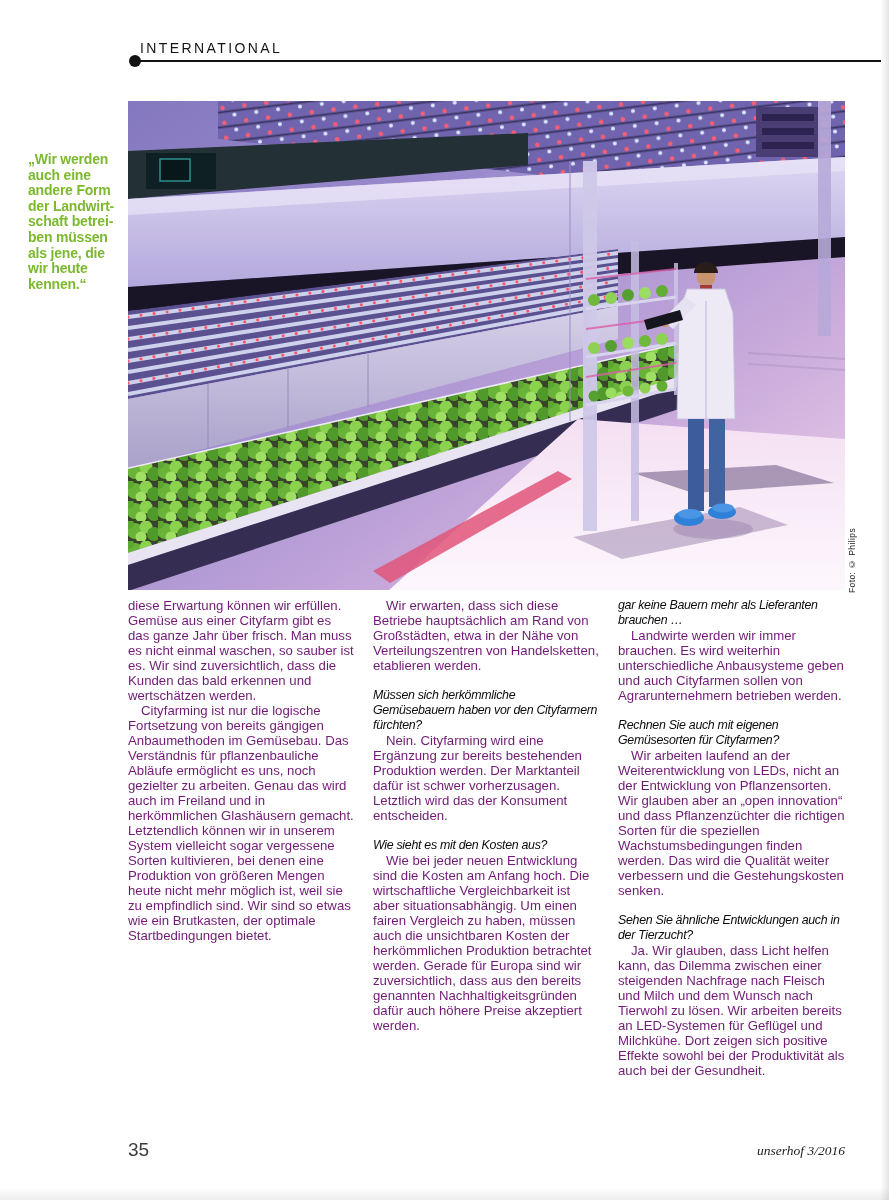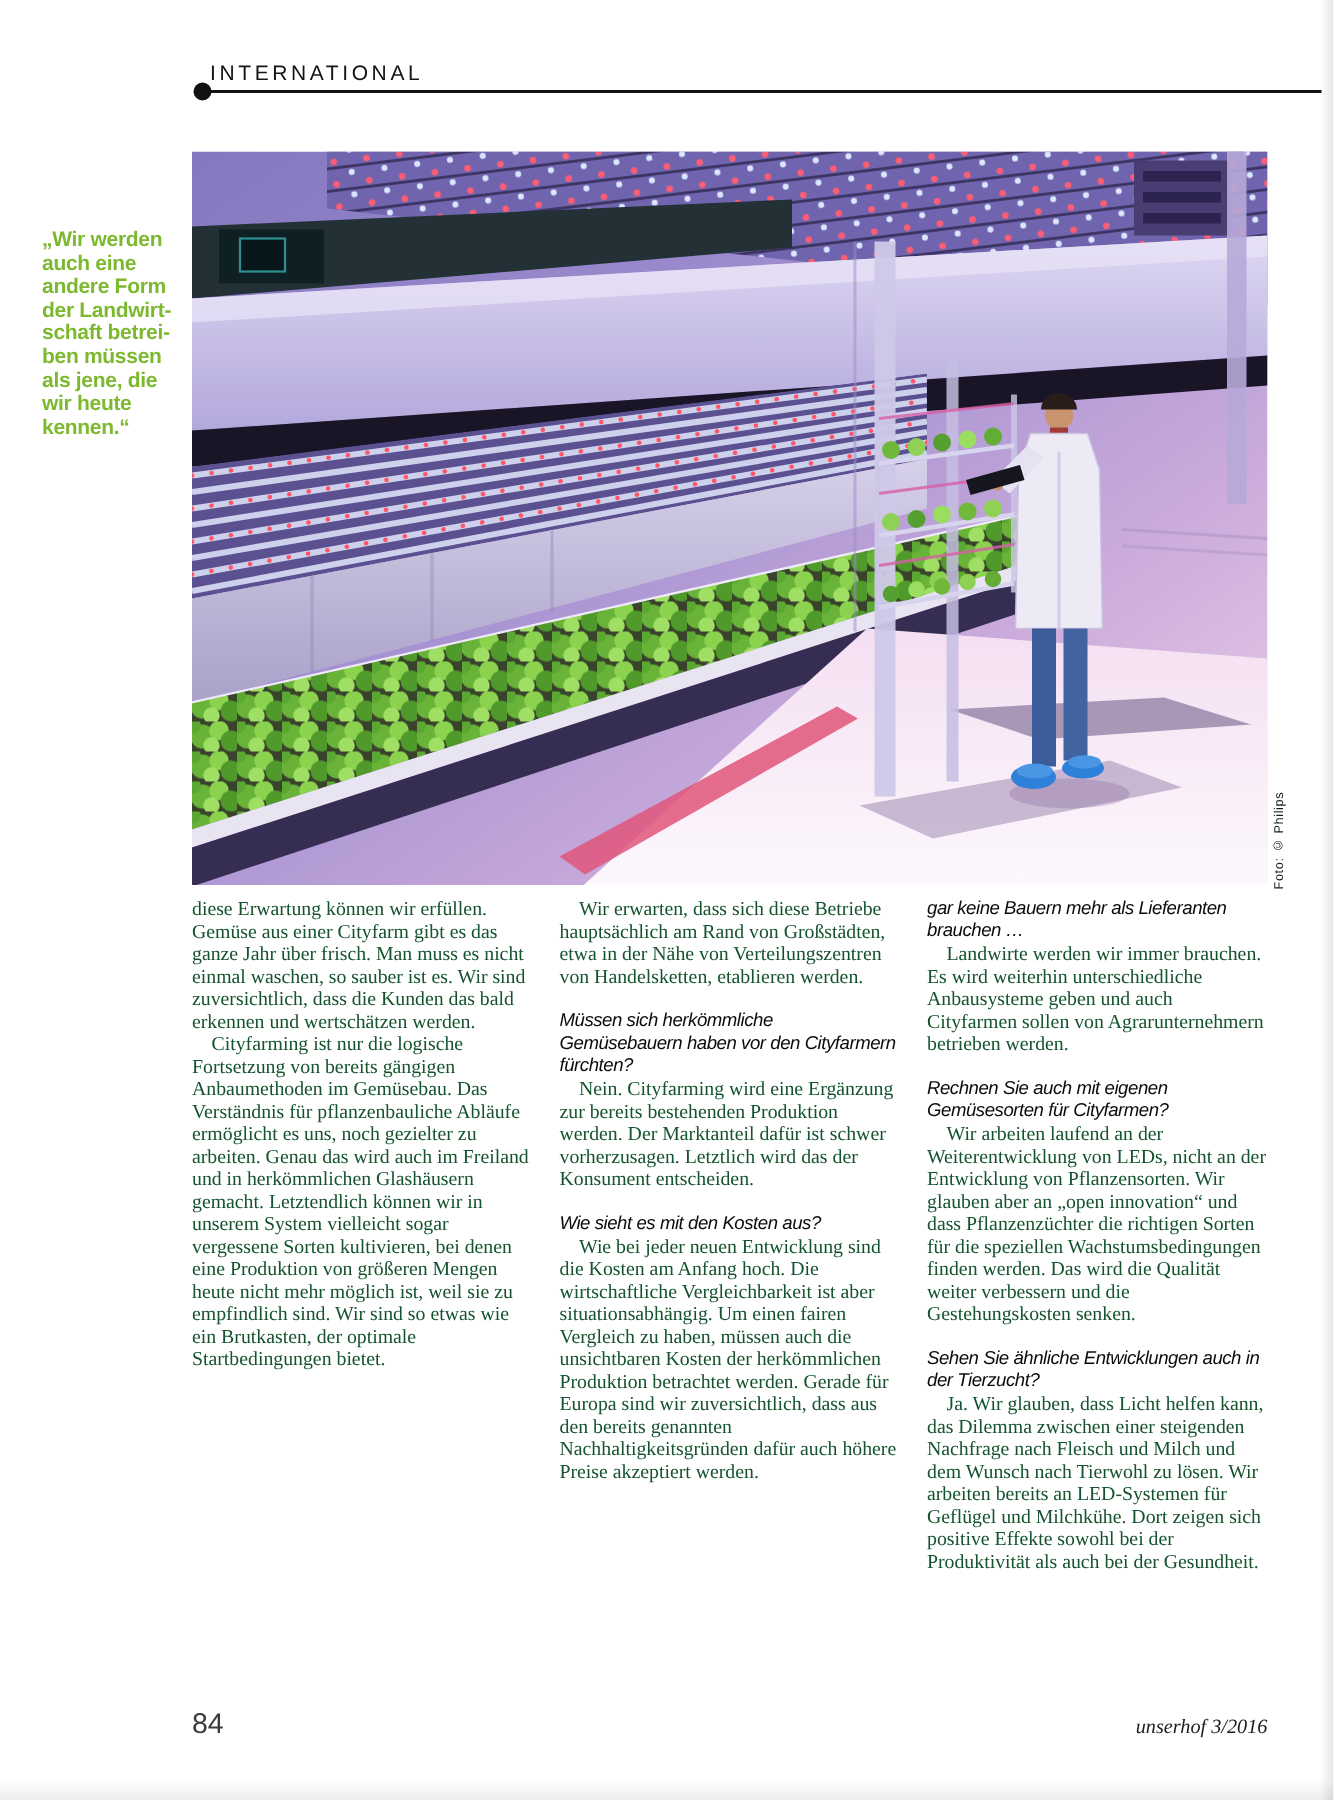--- a/index.html
+++ b/index.html
@@ -27,22 +27,22 @@
     position:absolute;left:847px;top:497px;height:96px;
     font-family:"Liberation Sans",sans-serif;font-size:8.5px;color:#1a1a1a;
     letter-spacing:0.4px;writing-mode:vertical-rl;transform:rotate(180deg);
   }
   .columns{
     position:absolute;left:128px;top:598px;width:717px;
     display:grid;grid-template-columns:227px 227px 227px;column-gap:18px;
   }
   .col p{margin:0;}
   p.ans{
-    font-family:Liberation Serif, serif;
-    font-size:13.2px;line-height:15px;color:#14532d;
+    font-family:Liberation Sans, sans-serif;
+    font-size:13.2px;line-height:15px;color:#701a75;
   }
   p.ans.ind{text-indent:13px;}
   p.q{
     font-family:"Liberation Sans",sans-serif;font-weight:400;font-style:italic;
     font-size:12.4px;line-height:15px;letter-spacing:-0.3px;color:#0b0b0b;
     margin-top:15px;
   }
   .col > :first-child{margin-top:0;}
   .page-number{
     position:absolute;left:128px;top:1139px;
@@ -256,17 +256,17 @@
   <div class="col">
     <p class="q">gar keine Bauern mehr als Lieferanten brauchen …</p>
     <p class="ans ind">Landwirte werden wir immer brauchen. Es wird weiterhin unterschiedliche Anbausysteme geben und auch Cityfarmen sollen von Agrarunternehmern betrieben werden.</p>
     <p class="q">Rechnen Sie auch mit eigenen Gemüsesorten für Cityfarmen?</p>
     <p class="ans ind">Wir arbeiten laufend an der Weiterentwicklung von LEDs, nicht an der Entwicklung von Pflanzensorten. Wir glauben aber an „open innovation“ und dass Pflanzenzüchter die richtigen Sorten für die speziellen Wachstumsbedingungen finden werden. Das wird die Qualität weiter verbessern und die Gestehungskosten senken.</p>
     <p class="q">Sehen Sie ähnliche Entwicklungen auch in der Tierzucht?</p>
     <p class="ans ind">Ja. Wir glauben, dass Licht helfen kann, das Dilemma zwischen einer steigenden Nachfrage nach Fleisch und Milch und dem Wunsch nach Tierwohl zu lösen. Wir arbeiten bereits an LED-Systemen für Geflügel und Milchkühe. Dort zeigen sich positive Effekte sowohl bei der Produktivität als auch bei der Gesundheit.</p>
   </div>
 </div>
 
-<div class="page-number">84</div>
+<div class="page-number">35</div>
 <div class="issue">unserhof 3/2016</div>
 
 <div class="edge-right"></div>
 <div class="edge-bottom"></div>
 
 </body></html>

